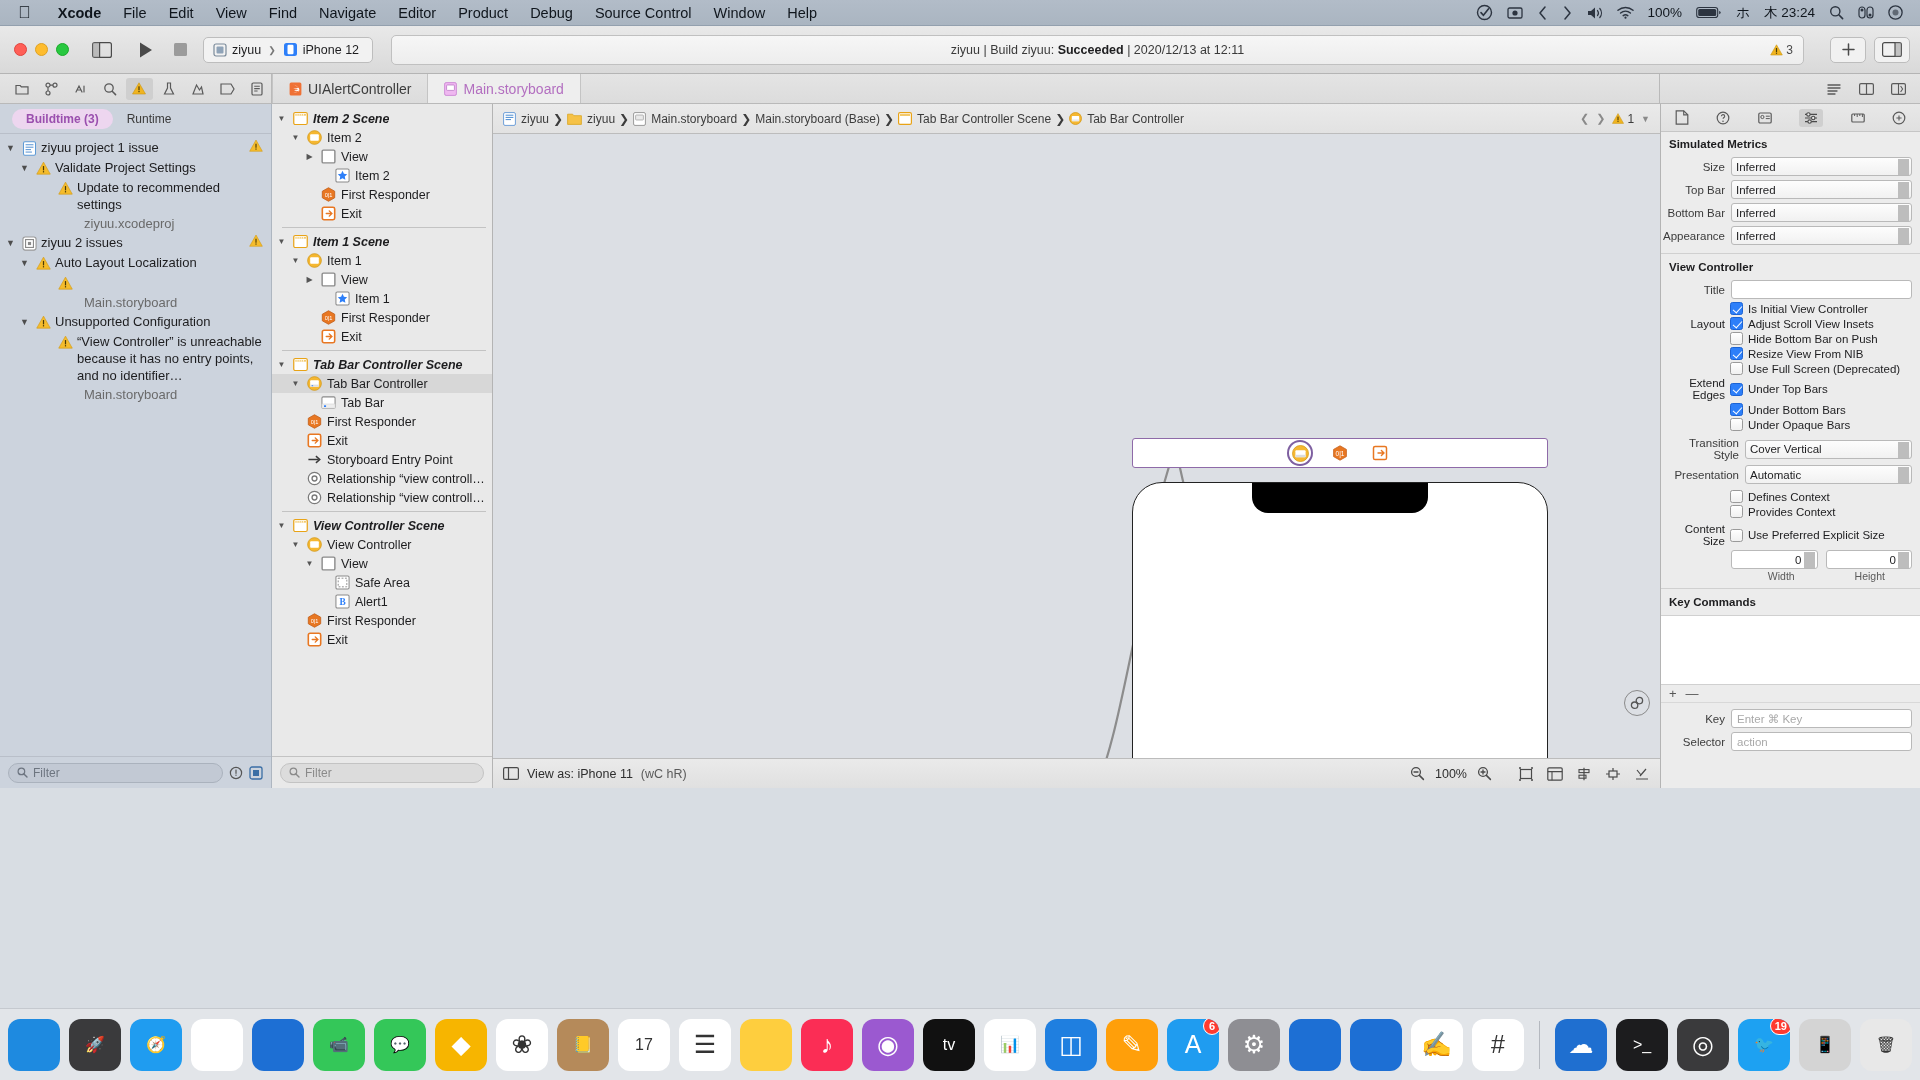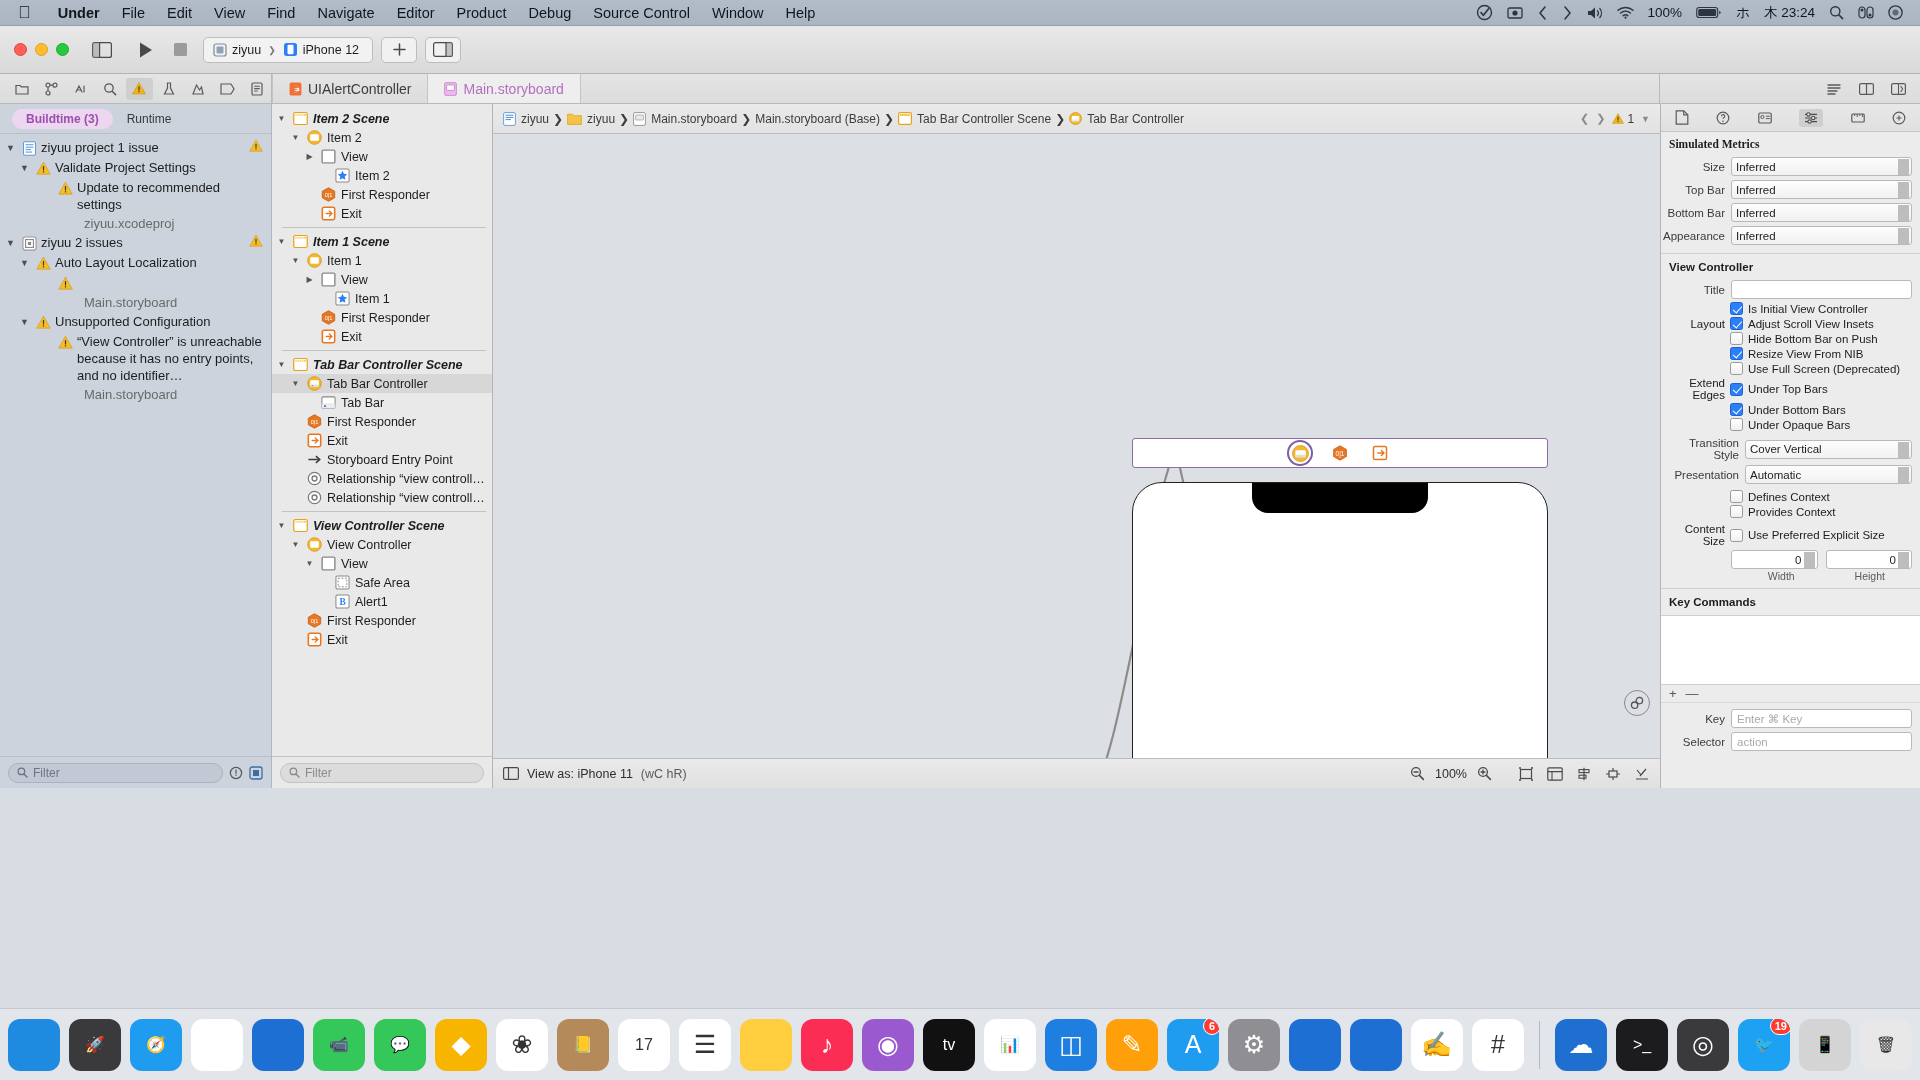--- a/index.html
+++ b/index.html
@@ -160,21 +160,21 @@
   .segcircle {
     position: absolute; width: 26px; height: 26px; border-radius: 50%;
     background: #dcdfe4; border: 1.4px solid #8a8a8a; display: flex; align-items: center; justify-content: center;
   }
 
   
   #inspector { width: 260px; background: #ececec; border-left: 1px solid #b4b4b4; display: flex; flex-direction: column; font-size: 11.5px; }
   #insp-tabs { height: 28px; display: flex; align-items: center; justify-content: space-around; border-bottom: 1px solid #c6c6c6; background: linear-gradient(180deg,#e8e8e8,#e0e0e0); }
   #insp-body { flex: 1; overflow: hidden; padding-bottom: 4px; }
   .sect-title { font-weight: bold; font-size: 11.5px; padding: 7px 8px 5px; color: #1d1d1f; }
-  .sect-title.top { padding-top: 6px; font-family: Liberation Serif, serif; }
+  .sect-title.top { padding-top: 6px; }
   .irow { display: flex; align-items: center; gap: 6px; padding: 2px 8px 2px 0; min-height: 21px; }
   .ilabel { width: 64px; text-align: right; color: #3b3b3b; flex: none; font-size: 11.5px; }
   .popup {
     flex: 1; height: 19px; background: linear-gradient(180deg,#fdfdfd,#f1f1f1);
     border: 1px solid #b9b9b9; border-radius: 3px; display: flex; align-items: center;
     padding: 0 4px; position: relative; font-size: 11.5px;
   }
   .popup .steppers { position: absolute; right: 2px; top: 1px; display: flex; flex-direction: column; }
   .popup .steppers i { display: block; width: 11px; height: 8px; background: #bdbdbd; }
   .tfield {
@@ -207,21 +207,21 @@
     background: #ff3b30; color: #fff; font-size: 11px; display: flex; align-items: center; justify-content: center;
     border: 1.5px solid #fff; padding: 0 4px; font-weight: bold;
   }
   .ddiv { width: 1px; height: 48px; background: #b4b8bf; margin: 0 6px; }
 </style>
 </head>
 <body>
 
 <div id="menubar">
   <span class="apple"></span>
-  <span class="mi bold">Under</span>
+  <span class="mi bold">Xcode</span>
   <span class="mi">File</span>
   <span class="mi">Edit</span>
   <span class="mi">View</span>
   <span class="mi">Find</span>
   <span class="mi">Navigate</span>
   <span class="mi">Editor</span>
   <span class="mi">Product</span>
   <span class="mi">Debug</span>
   <span class="mi">Source Control</span>
   <span class="mi">Window</span>
@@ -328,20 +328,31 @@
         </svg>
       <span>ziyuu</span>
       <span class="chev">❯</span>
       <svg class="ic-svg" width="15" height="15" viewBox="0 0 15 15">
           <rect x="1" y="1" width="13" height="13" rx="2.5" fill="#2d7ff9"></rect>
           <rect x="4.5" y="2.8" width="6" height="9.4" rx="1.2" fill="#fff"></rect>
         </svg>
       <span>iPhone 12</span>
     </div>
 
+    <div id="activity">
+      <span>ziyuu | Build ziyuu:</span>&nbsp;<span class="succ">Succeeded</span>&nbsp;<span>| 2020/12/13 at 12:11</span>
+      <span class="warnchip">
+        <svg class="ic-svg" width="13" height="12" viewBox="0 0 13 12">
+            <path d="M6.5 .8L12.3 11H.7z" fill="#f0b420" stroke="#c99512" stroke-width=".6"></path>
+            <rect x="5.9" y="4" width="1.2" height="4" fill="#4a3a05"></rect>
+            <rect x="5.9" y="8.6" width="1.2" height="1.2" fill="#4a3a05"></rect>
+          </svg>
+        <span>3</span>
+      </span>
+    </div>
 
     <div class="rtoolbtn">
       <svg class="ic-svg" width="13" height="13" viewBox="0 0 13 13">
           <path d="M6.5 1v11M1 6.5h11" stroke="#4a4a4a" stroke-width="1.5" stroke-linecap="round"></path>
         </svg>
     </div>
     <div class="rtoolbtn">
       <svg class="ic-svg" width="20" height="15" viewBox="0 0 20 15">
           <rect x=".6" y=".6" width="18.8" height="13.8" rx="2" fill="none" stroke="#4a4a4a" stroke-width="1.2"></rect>
           <rect x="13" y=".6" width="6.4" height="13.8" fill="#9a9a9a" opacity=".55"></rect>

